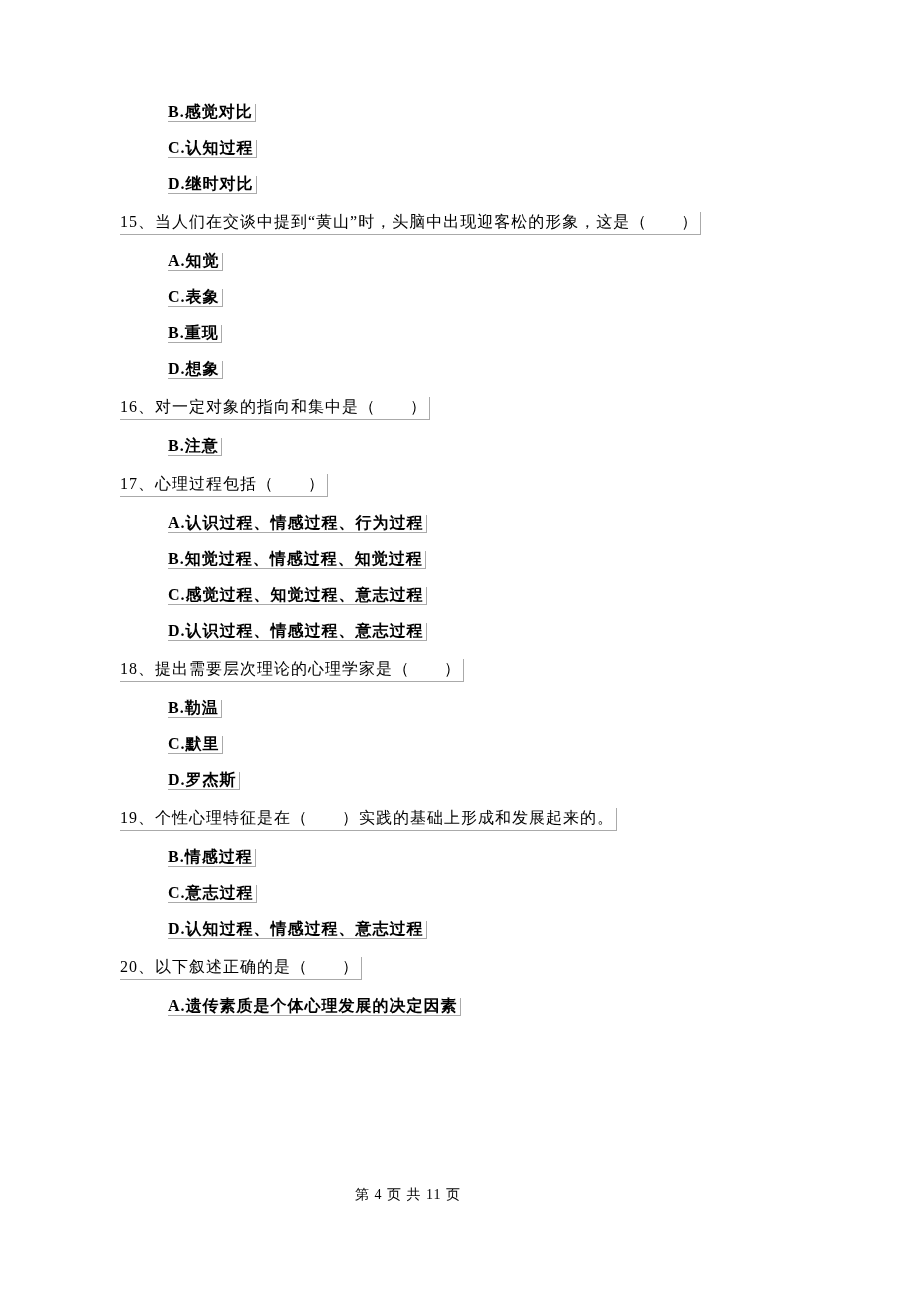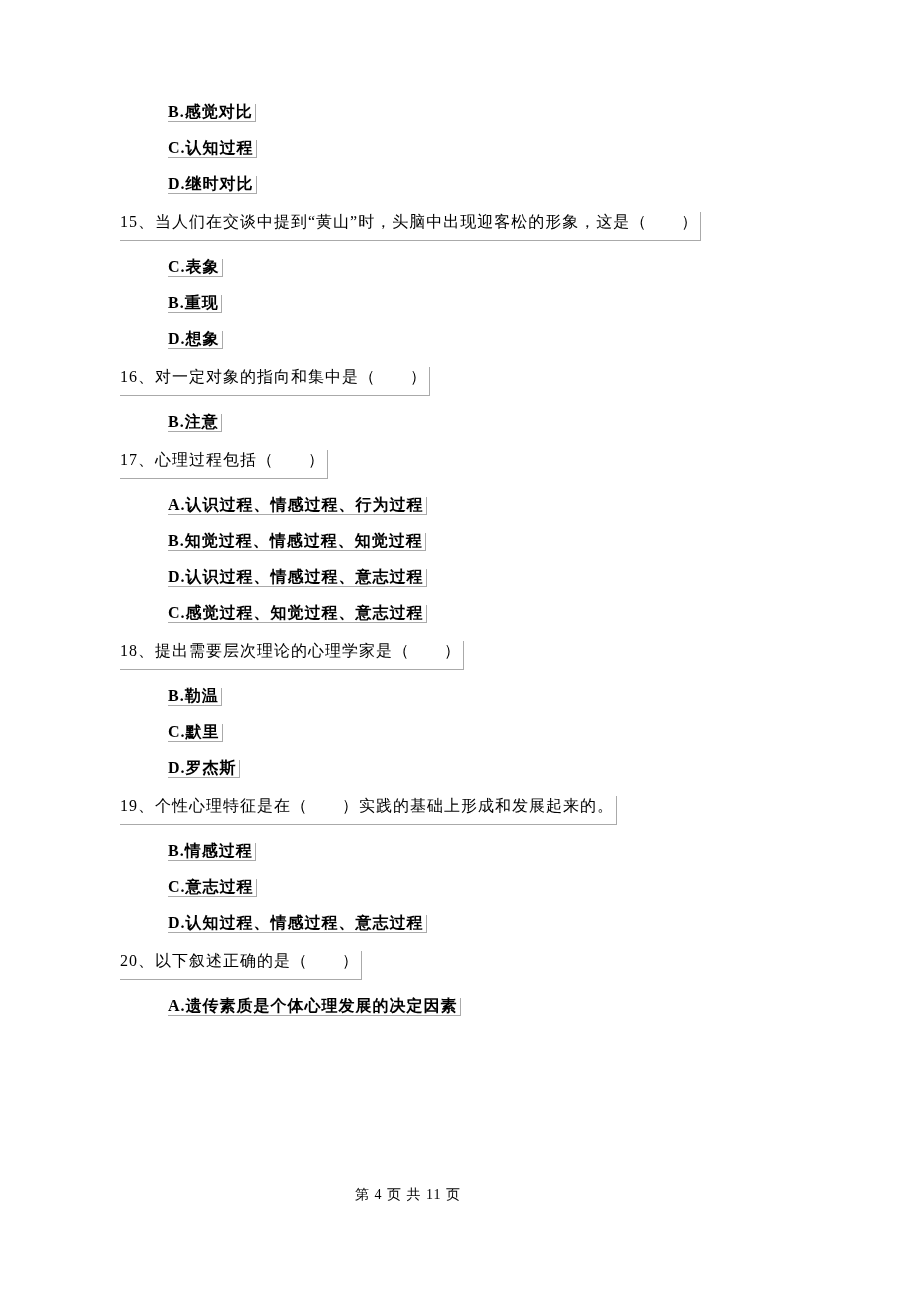--- a/index.html
+++ b/index.html
@@ -27,21 +27,21 @@
     }
     .question {
       margin-bottom: 18px;
       margin-left: 0;
       letter-spacing: 1px;
     }
     .question-inner {
       display: inline-block;
       border-bottom: 1px solid #aaaaaa;
       border-right: 1px solid #aaaaaa;
-      padding: 0 2px 7px 0;
+      padding: 0 2px 1px 0;
     }
     .option-row {
       line-height: 1;
       font-weight: bold;
     }
     .footer {
       position: absolute;
       bottom: 98px;
       width: 816px;
       text-align: center;
@@ -53,32 +53,33 @@
 </head>
 <body>
 
 <div class="content">
 
   <div class="option-row"><span class="option">B.感觉对比</span></div>
   <div class="option-row"><span class="option">C.认知过程</span></div>
   <div class="option-row"><span class="option">D.继时对比</span></div>
 
   <div class="question"><span class="question-inner"><span>15、</span><span>当人们在交谈中提到“黄山”时，头脑中出现迎客松的形象，这是（　　）</span></span></div>
+  <div class="option-row"><span class="option">A.知觉</span></div>
   <div class="option-row"><span class="option">C.表象</span></div>
   <div class="option-row"><span class="option">B.重现</span></div>
   <div class="option-row"><span class="option">D.想象</span></div>
 
   <div class="question"><span class="question-inner"><span>16、</span><span>对一定对象的指向和集中是（　　）</span></span></div>
   <div class="option-row"><span class="option">B.注意</span></div>
 
   <div class="question"><span class="question-inner"><span>17、</span><span>心理过程包括（　　）</span></span></div>
   <div class="option-row"><span class="option">A.认识过程、情感过程、行为过程</span></div>
   <div class="option-row"><span class="option">B.知觉过程、情感过程、知觉过程</span></div>
+  <div class="option-row"><span class="option">C.感觉过程、知觉过程、意志过程</span></div>
   <div class="option-row"><span class="option">D.认识过程、情感过程、意志过程</span></div>
-  <div class="option-row"><span class="option">C.感觉过程、知觉过程、意志过程</span></div>
 
   <div class="question"><span class="question-inner"><span>18、</span><span>提出需要层次理论的心理学家是（　　）</span></span></div>
   <div class="option-row"><span class="option">B.勒温</span></div>
   <div class="option-row"><span class="option">C.默里</span></div>
   <div class="option-row"><span class="option">D.罗杰斯</span></div>
 
   <div class="question"><span class="question-inner"><span>19、</span><span>个性心理特征是在（　　）实践的基础上形成和发展起来的。</span></span></div>
   <div class="option-row"><span class="option">B.情感过程</span></div>
   <div class="option-row"><span class="option">C.意志过程</span></div>
   <div class="option-row"><span class="option">D.认知过程、情感过程、意志过程</span></div>

